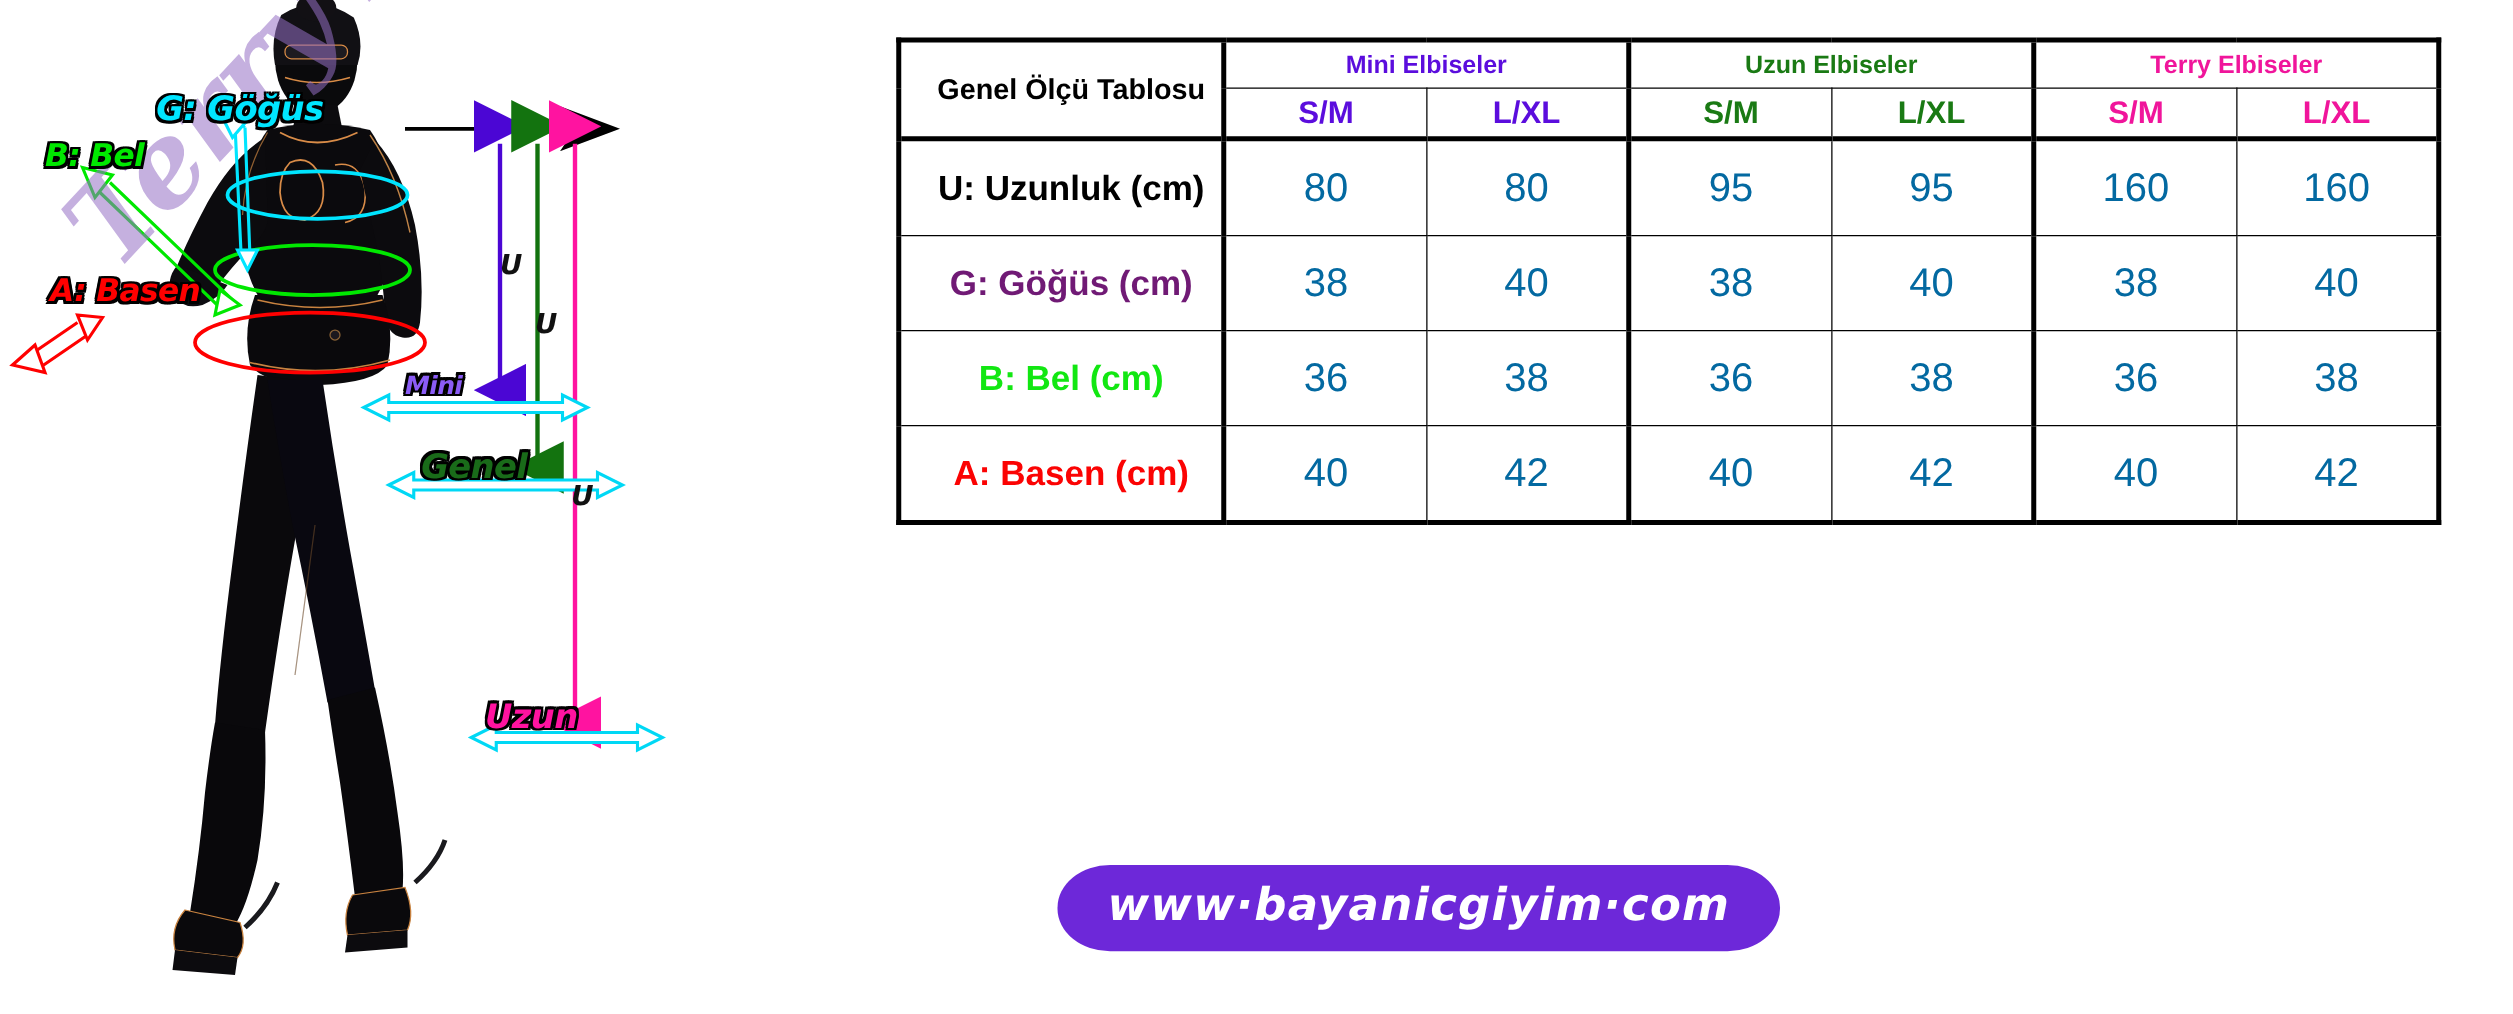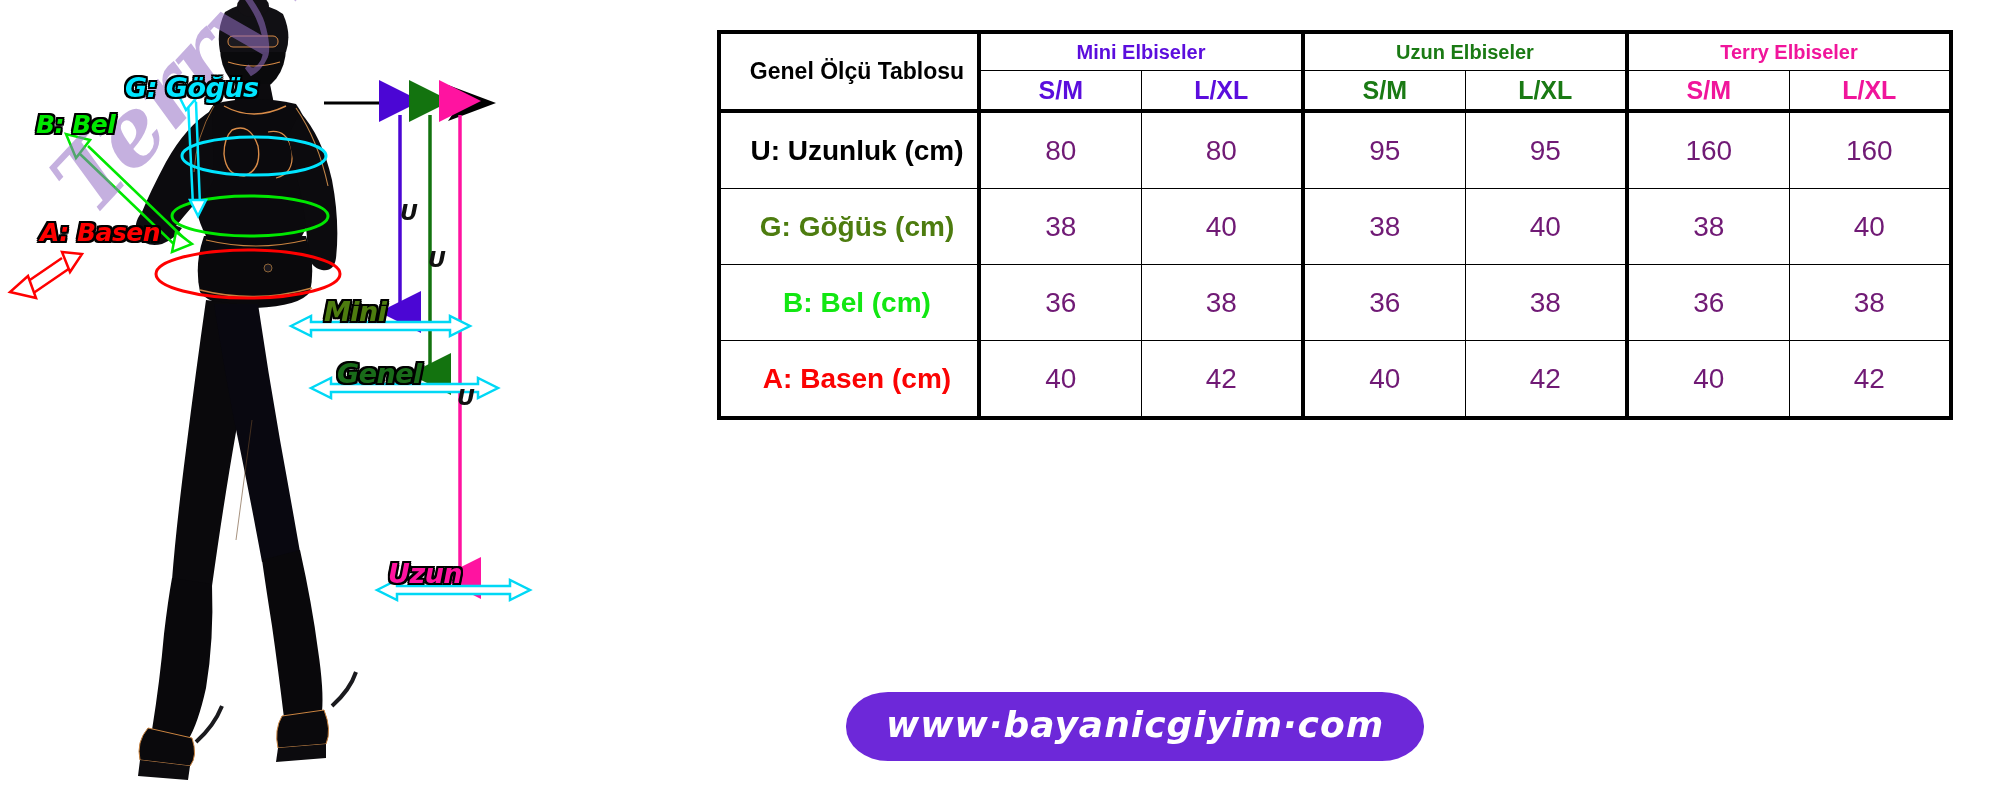--- a/index.html
+++ b/index.html
@@ -18,21 +18,21 @@
     white-space:nowrap;
     letter-spacing:-0.5px;
     pointer-events:none;
   }
   .lbl-gogus{left:125px;top:72px;font-size:27px;color:#00e5ff;
     text-shadow:-2px -2px 0 #000,2px -2px 0 #000,-2px 2px 0 #000,2px 2px 0 #000,0 -2px 0 #000,0 2px 0 #000,-2px 0 0 #000,2px 0 0 #000;}
   .lbl-bel{left:36px;top:110px;font-size:25px;color:#00e800;
     text-shadow:-2px -2px 0 #000,2px -2px 0 #000,-2px 2px 0 #000,2px 2px 0 #000,0 -2px 0 #000,0 2px 0 #000,-2px 0 0 #000,2px 0 0 #000;}
   .lbl-basen{left:40px;top:218px;font-size:25px;color:#ff0000;
     text-shadow:-2px -2px 0 #000,2px -2px 0 #000,-2px 2px 0 #000,2px 2px 0 #000,0 -2px 0 #000,0 2px 0 #000,-2px 0 0 #000,2px 0 0 #000;}
-  .lbl-mini{left:324px;top:296px;font-size:27px;color:#4d7c0f;
+  .lbl-mini{left:324px;top:296px;font-size:20px;color:#8b5cf6;
     text-shadow:-2px -2px 0 #000,2px -2px 0 #000,-2px 2px 0 #000,2px 2px 0 #000,0 -2px 0 #000,0 2px 0 #000,-2px 0 0 #000,2px 0 0 #000;}
   .lbl-midi{left:337px;top:358px;font-size:27px;color:#196b19;
     text-shadow:-2px -2px 0 #000,2px -2px 0 #000,-2px 2px 0 #000,2px 2px 0 #000,0 -2px 0 #000,0 2px 0 #000,-2px 0 0 #000,2px 0 0 #000;}
   .lbl-uzun{left:388px;top:558px;font-size:27px;color:#ff13a0;
     text-shadow:-2px -2px 0 #000,2px -2px 0 #000,-2px 2px 0 #000,2px 2px 0 #000,0 -2px 0 #000,0 2px 0 #000,-2px 0 0 #000,2px 0 0 #000;}
 
   .vmark{position:absolute;font-family:"DejaVu Sans",sans-serif;font-weight:bold;font-style:italic;
          font-size:22px;color:#111;pointer-events:none;}
   .vm1{left:400px;top:200px;}
   .vm2{left:428px;top:247px;}
@@ -76,24 +76,24 @@
   .grp-title{font-weight:bold;font-size:20px;height:36px;}
   .g-mini{color:#5b0ddd;}
   .g-midi{color:#1a7a14;}
   .g-uzun{color:#f0159b;}
   .sub-size{font-weight:bold;font-size:25px;height:38px;}
 
   .rowlabel{
     font-weight:bold;font-size:28px;text-align:left;padding-left:16px !important;height:75px;
   }
   .rl-u{color:#000;}
-  .rl-g{color:#4d7c0f;}
+  .rl-g{color:#701a75;}
   .rl-b{color:#12e712;}
   .rl-a{color:#fb0303;}
-  .datacell{font-size:28px;color:#701a75;font-family:"Liberation Sans",sans-serif;}
+  .datacell{font-size:32px;color:#0369a1;font-family:"Liberation Sans",sans-serif;}
 
   .notes{position:absolute;left:52px;top:452px;width:1290px;}
   .note{
     font-family:"DejaVu Sans",sans-serif;
     font-style:italic;
     font-size:33px;
     color:#000;
     letter-spacing:1.2px;
     white-space:nowrap;
     margin-bottom:24px;

